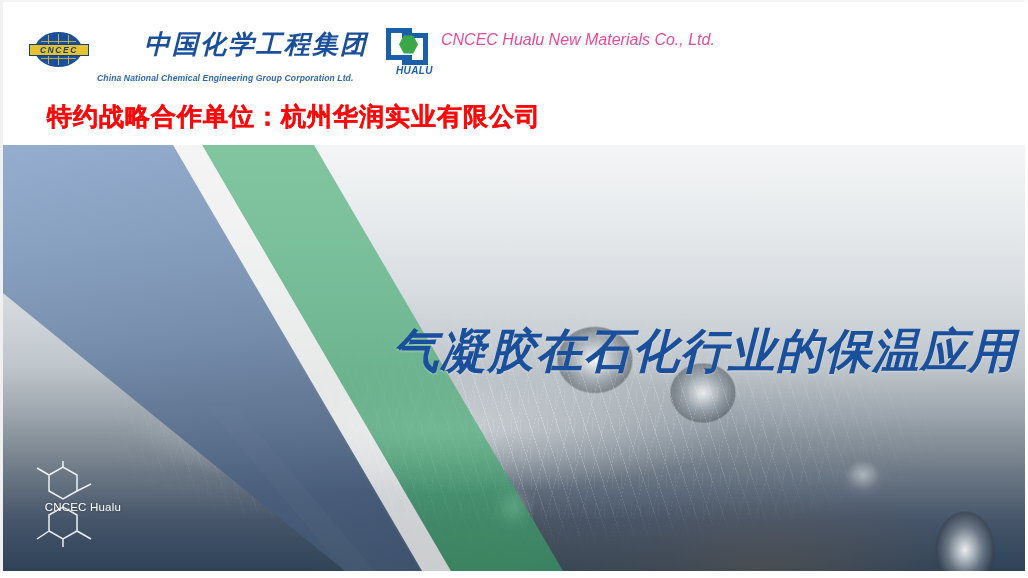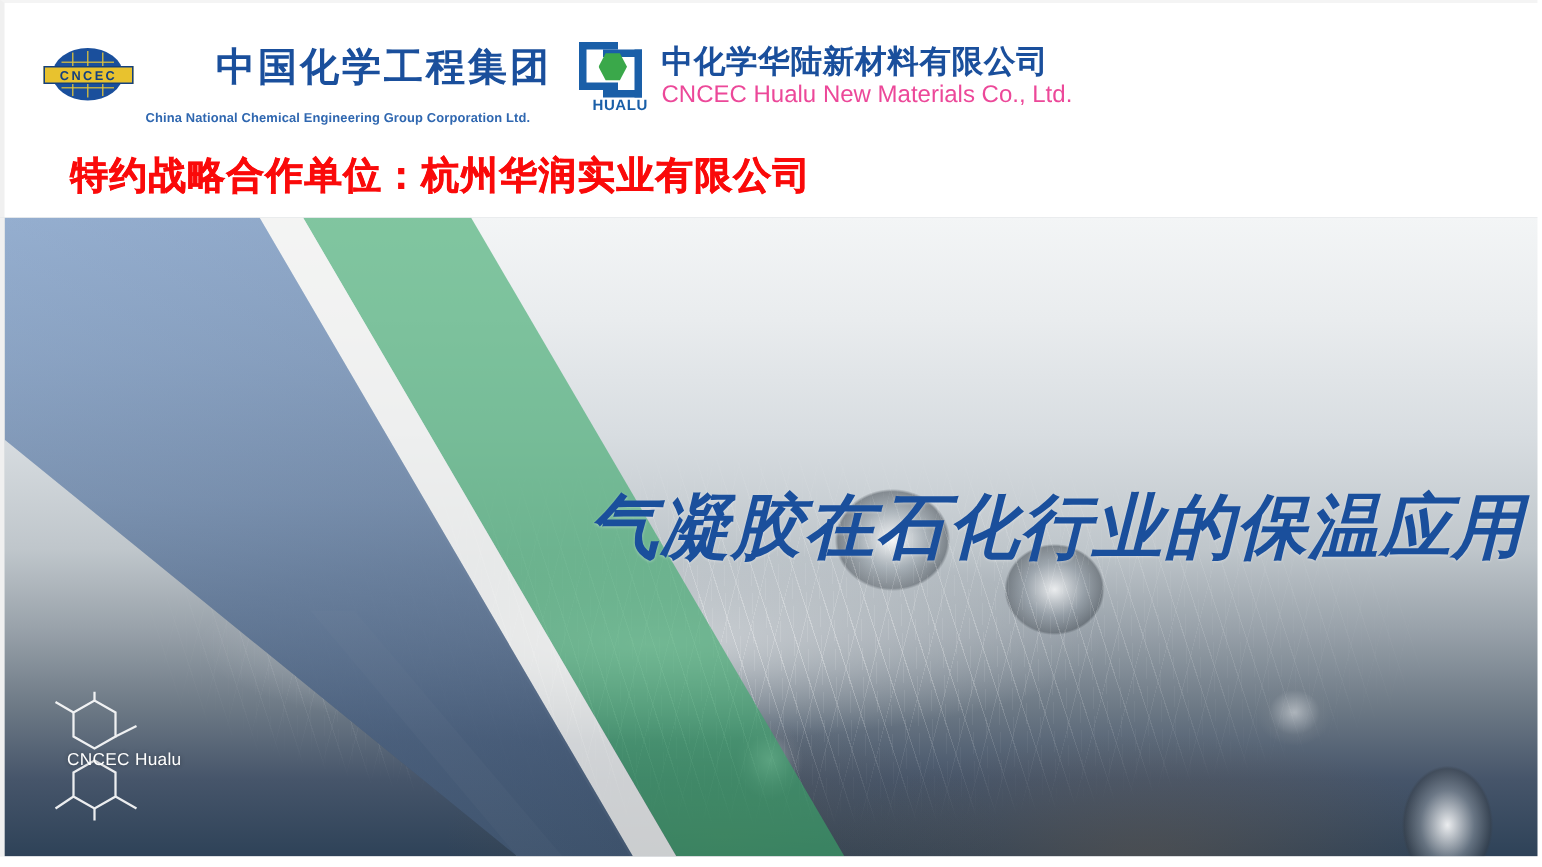--- a/index.html
+++ b/index.html
@@ -30,20 +30,21 @@
     border-left: 3px solid #f0f0f0;
     border-top: 2px solid #f4f4f4;
     box-sizing: border-box;
   }
 
   .logo-row {
     position: absolute;
     left: 0; top: 22px;
     width: 100%;
     height: 56px;
+    font-style: italic;
   }
 
   
   .logo-cncec {
     position: absolute;
     left: 26px; top: 6px;
     display: flex;
     align-items: flex-start;
   }
   .globe-mark {
@@ -138,23 +139,23 @@
   }
   .hualu-mark .hex {
     position: absolute;
     left: 15px; top: 9px;
     width: 19px; height: 19px;
     background: #3aa84a;
     clip-path: polygon(25% 3%, 75% 3%, 100% 50%, 75% 97%, 25% 97%, 0% 50%);
   }
   .hualu-mark .hualu-word {
     position: absolute;
-    left: 0; bottom: 0;
+    left: 12px; bottom: 0;
     width: 48px;
-    text-align: right;
+    text-align: left;
     color: #1a5fa8;
     font-size: 10px;
     font-weight: bold;
     letter-spacing: .4px;
   }
   .hualu-txt { margin-left: 9px; margin-top: 4px; }
   .hualu-cn {
     color: #1a4f9c;
     font-size: 21px;
     font-weight: bold;
@@ -354,21 +355,20 @@
       </div>
 
       <div class="logo-hualu">
         <div class="hualu-mark">
           <div class="br-a"></div>
           <div class="br-b"></div>
           <div class="hex"></div>
           <div class="hualu-word">HUALU</div>
         </div>
         <div class="hualu-txt">
-          <div class="hualu-cn">中化学华陆新材料有限公司</div>
           <div class="hualu-en">CNCEC Hualu New Materials Co., Ltd.</div>
         </div>
       </div>
 
     </div>
 
     <div class="partner-line">特约战略合作单位：杭州华润实业有限公司</div>
   </div>
 
   <div class="banner">

